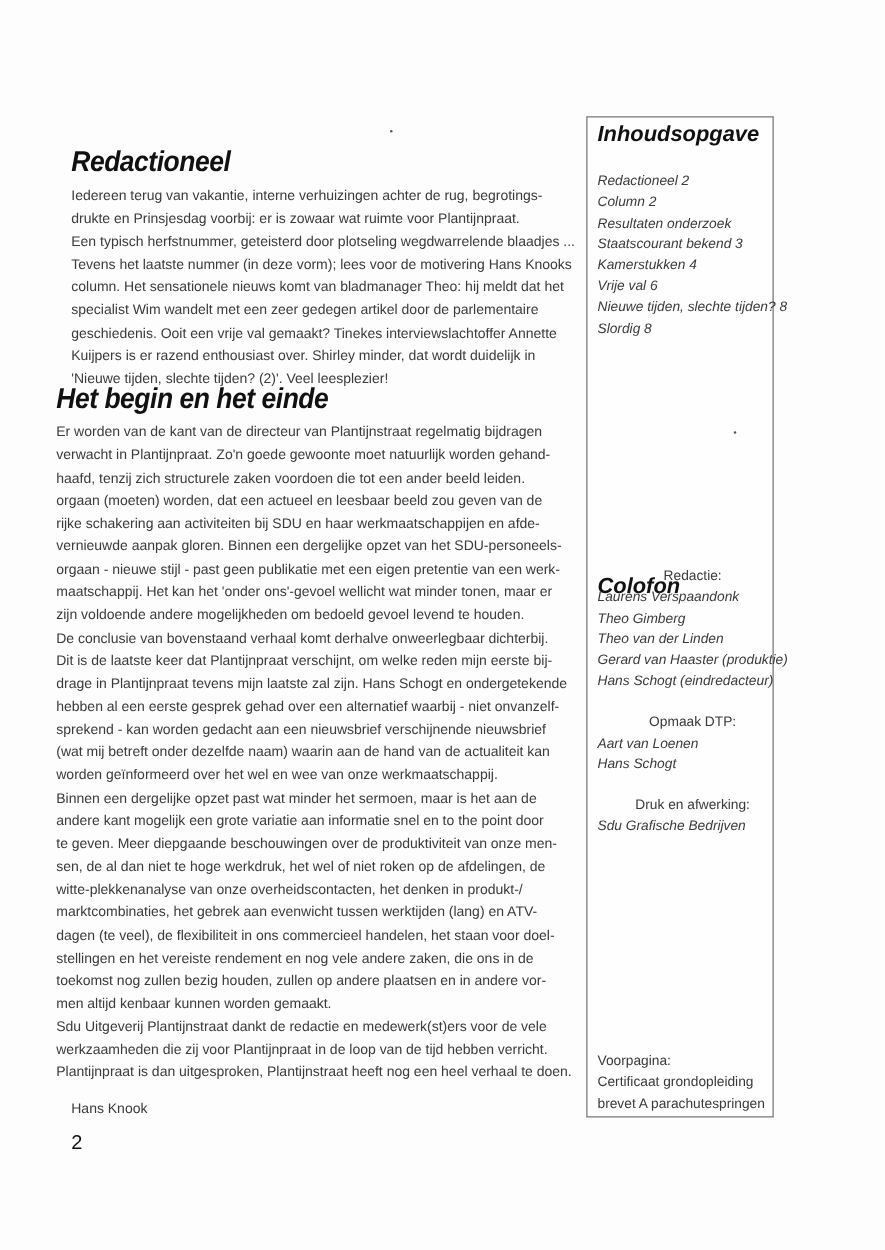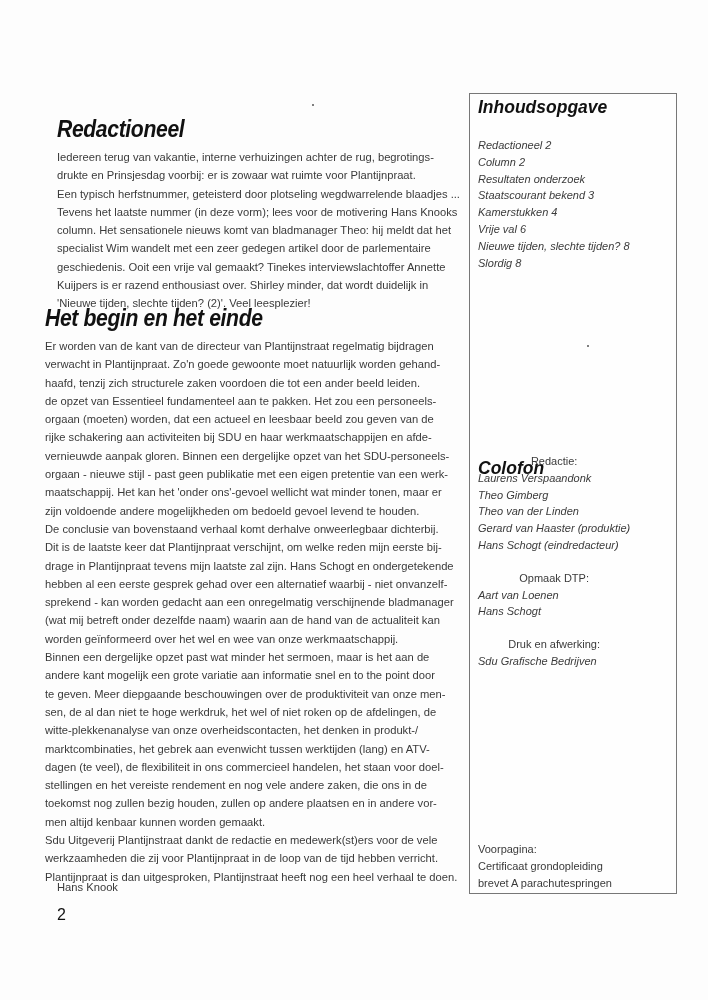--- a/index.html
+++ b/index.html
@@ -16,21 +16,21 @@
   .body-text p {
     margin: 0; font-size: 11.2px; line-height: 18.3px; color: #3a3a3a; white-space: nowrap;
   }
   #sec1-title { margin-bottom: 4px; }
   #sec2 { position: absolute; left: 45px; top: 303px; width: 400px; }
   #sec2-title { margin-bottom: 4px; }
   .signature { position: absolute; left: 57px; top: 881px; font-size: 11.2px; color: #3a3a3a; }
   .page-num { position: absolute; left: 57px; top: 906px; font-size: 16px; color: #111; }
 
   .sidebox {
-    position: absolute; left: 469px; top: 93px; width: 208px; height: 801px;
+    position: absolute; left: 469px; top: 93px; width: 150px; height: 801px;
     border: 1.3px solid #777; box-sizing: border-box; background: #fefefe;
   }
   .sidebox h2 {
     font-family: "Liberation Sans", sans-serif; font-weight: bold; font-style: italic;
     font-size: 17.5px; color: #111; margin: 0; position: absolute; left: 8px;
   }
   #toc-title { top: 3px; }
   .toc-list { position: absolute; left: 8px; top: 43px; }
   .toc-item { font-size: 11px; font-style: italic; line-height: 16.8px; color: #3a3a3a; white-space: nowrap; }
   #colofon-title { top: 320px; margin-top: 44px; }
@@ -58,32 +58,31 @@
     <p>'Nieuwe tijden, slechte tijden? (2)'. Veel leesplezier!</p>
   </div>
 </div>
 
 <div id="sec2">
   <h1 class="head" id="sec2-title">Het begin en het einde</h1>
   <div class="body-text">
     <p>Er worden van de kant van de directeur van Plantijnstraat regelmatig bijdragen</p>
     <p>verwacht in Plantijnpraat. Zo'n goede gewoonte moet natuurlijk worden gehand-</p>
     <p>haafd, tenzij zich structurele zaken voordoen die tot een ander beeld leiden.</p>
-    <p>de opzet van Essentieel fundamenteel aan te pakken. Het zou een personeels-</p>
     <p>orgaan (moeten) worden, dat een actueel en leesbaar beeld zou geven van de</p>
     <p>rijke schakering aan activiteiten bij SDU en haar werkmaatschappijen en afde-</p>
     <p>vernieuwde aanpak gloren. Binnen een dergelijke opzet van het SDU-personeels-</p>
     <p>orgaan - nieuwe stijl - past geen publikatie met een eigen pretentie van een werk-</p>
     <p>maatschappij. Het kan het 'onder ons'-gevoel wellicht wat minder tonen, maar er</p>
     <p>zijn voldoende andere mogelijkheden om bedoeld gevoel levend te houden.</p>
     <p>De conclusie van bovenstaand verhaal komt derhalve onweerlegbaar dichterbij.</p>
     <p>Dit is de laatste keer dat Plantijnpraat verschijnt, om welke reden mijn eerste bij-</p>
     <p>drage in Plantijnpraat tevens mijn laatste zal zijn. Hans Schogt en ondergetekende</p>
     <p>hebben al een eerste gesprek gehad over een alternatief waarbij - niet onvanzelf-</p>
-    <p>sprekend - kan worden gedacht aan een onregelmatig verschijnende bladmanager</p>
+    <p>sprekend - kan worden gedacht aan een nieuwsbrief verschijnende nieuwsbrief</p>
     <p>(wat mij betreft onder dezelfde naam) waarin aan de hand van de actualiteit kan</p>
     <p>worden geïnformeerd over het wel en wee van onze werkmaatschappij.</p>
     <p>Binnen een dergelijke opzet past wat minder het sermoen, maar is het aan de</p>
     <p>andere kant mogelijk een grote variatie aan informatie snel en to the point door</p>
     <p>te geven. Meer diepgaande beschouwingen over de produktiviteit van onze men-</p>
     <p>sen, de al dan niet te hoge werkdruk, het wel of niet roken op de afdelingen, de</p>
     <p>witte-plekkenanalyse van onze overheidscontacten, het denken in produkt-/</p>
     <p>marktcombinaties, het gebrek aan evenwicht tussen werktijden (lang) en ATV-</p>
     <p>dagen (te veel), de flexibiliteit in ons commercieel handelen, het staan voor doel-</p>
     <p>stellingen en het vereiste rendement en nog vele andere zaken, die ons in de</p>

